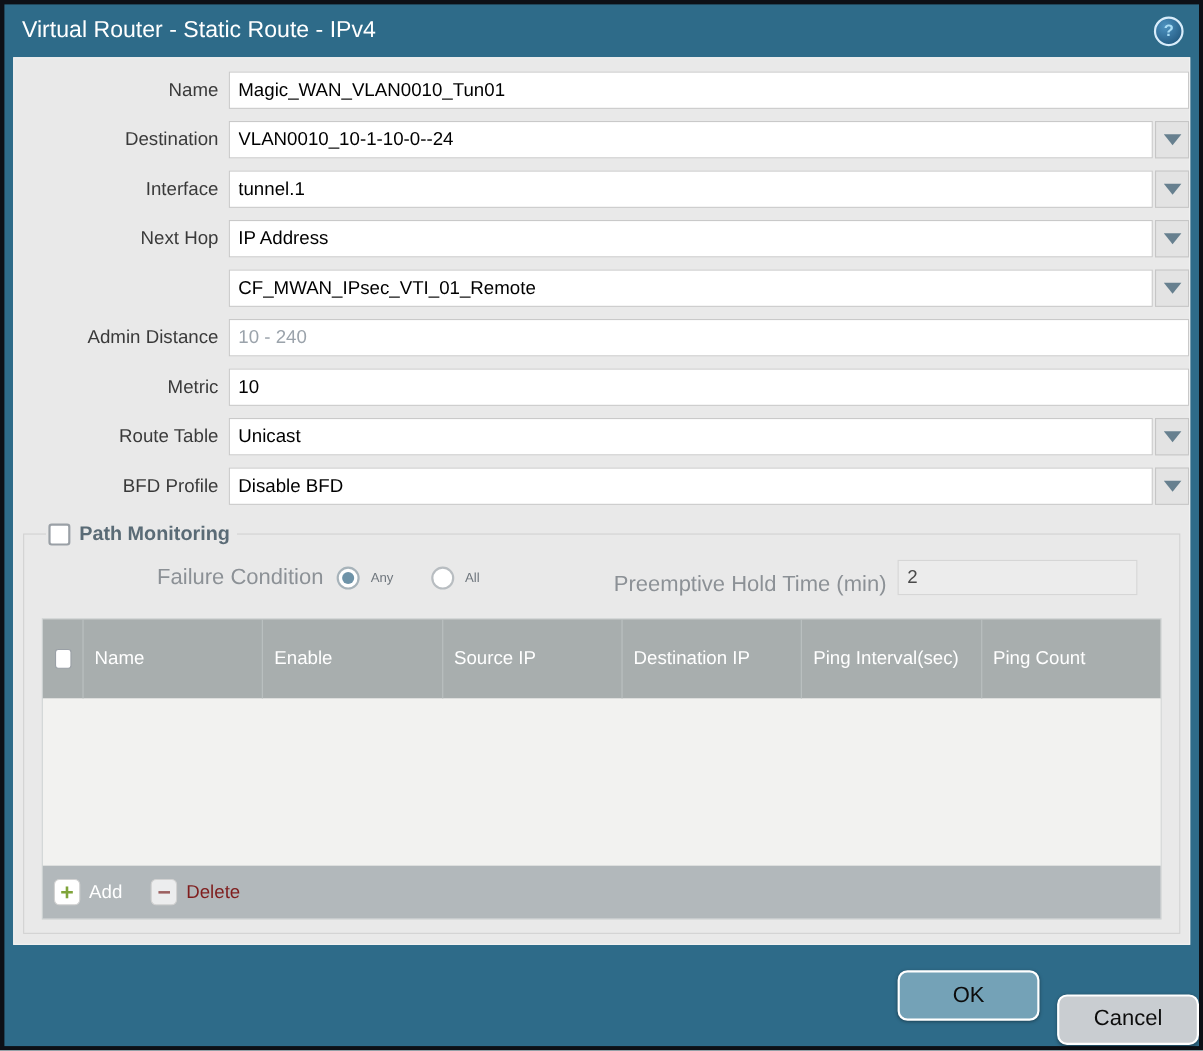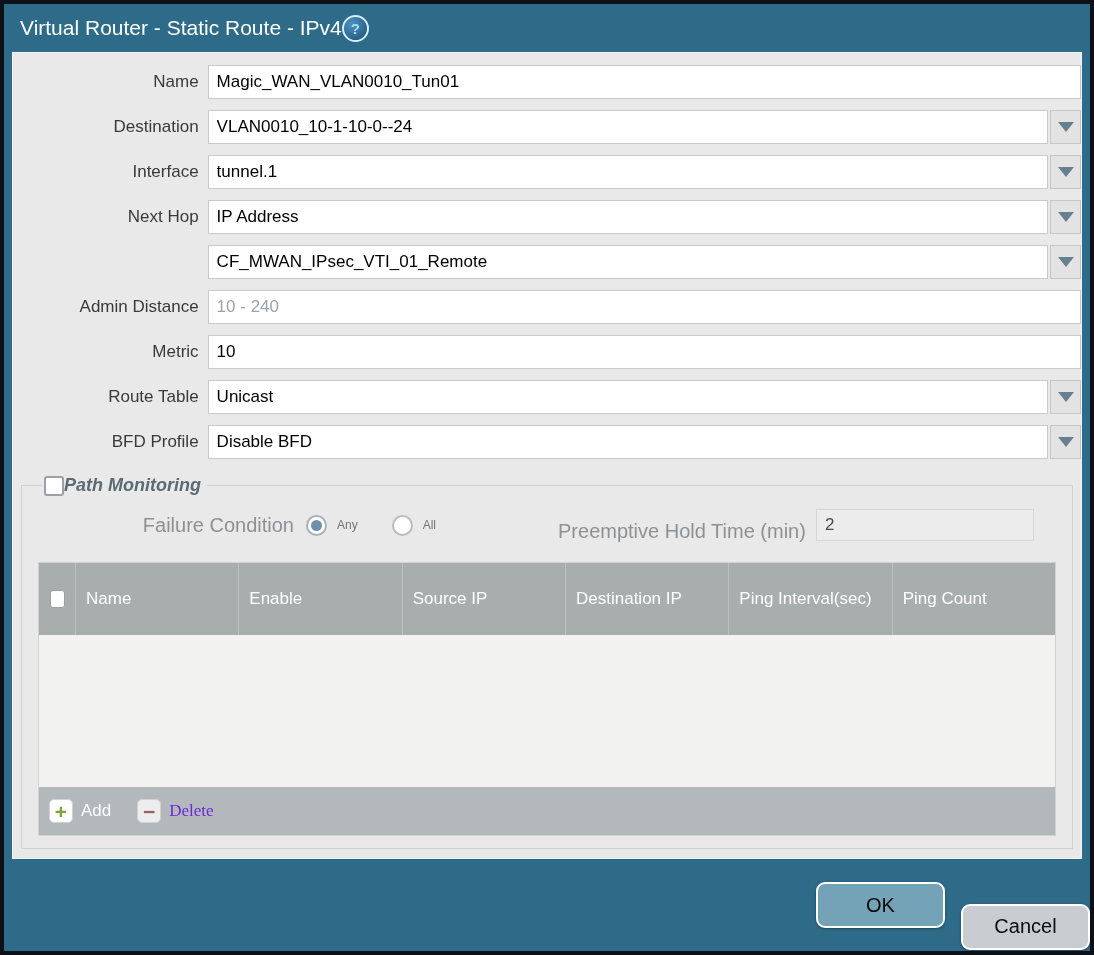--- a/index.html
+++ b/index.html
@@ -9,21 +9,21 @@
   .dialog {
     width: 1094px; height: 955px;
     border: 4px solid #0d1016;
     background: #2e6b89;
     display: flex; flex-direction: column;
   }
 
   
   .titlebar {
     height: 48px; flex: 0 0 48px;
-    display: flex; align-items: center; justify-content: flex-start;
+    display: flex; align-items: center; justify-content: space-between;
     padding: 0 14px 0 16px;
     color: #ffffff; font-size: 21px;
   }
   .help-icon {
     width: 27px; height: 27px; border-radius: 50%;
     background: radial-gradient(circle at 35% 30%, #4d92c0, #1b4f74);
     border: 2px solid #d8ecfa;
     color: #a9ddf6; font-size: 15px; font-weight: bold;
     display: flex; align-items: center; justify-content: center;
     cursor: pointer;
@@ -70,22 +70,22 @@
     border-top: 10px solid #67808f;
   }
 
   
   fieldset.pm {
     margin: 16px 8px 0 8px;
     border: 1px solid #d2d2d2;
     padding: 0 14px 12px 14px;
   }
   legend.pm-legend {
-    display: flex; align-items: center; 
-    margin-left: 6px; padding: 0 6px 0 2px; font-style: italic;
+    display: flex; align-items: center; gap: 8px;
+    margin-left: 6px; padding: 0 6px 0 2px;
   }
   .checkbox {
     width: 20px; height: 20px; background: #fff;
     border: 2px solid #9aa0a6; border-radius: 3px;
     cursor: pointer;
   }
   .pm-title { font-size: 18px; font-weight: bold; color: #5a6b76; }
 
   .pm-cond-row {
     display: flex; align-items: center; height: 34px; margin-top: 12px;
@@ -135,21 +135,21 @@
   .tool-icon {
     width: 24px; height: 24px; border-radius: 5px;
     background: #ffffff; border: 1px solid #d2d2d2;
     display: flex; align-items: center; justify-content: center;
     font-size: 21px; font-weight: bold; line-height: 1;
   }
   .add-icon { color: #7fa43a; }
   .del-icon { color: #9c6060; background: rgba(255,255,255,0.75); }
   .tool-lbl { font-size: 17px; color: #ffffff; }
   .tool-btn.disabled { cursor: default; }
-  .tool-btn.disabled .tool-lbl { color: #6d28d9; font-family: Liberation Serif, serif; }
+  .tool-btn.disabled .tool-lbl { color: #7f1d1d; }
 
   
   .footer {
     flex: 1;
     display: flex; align-items: center; justify-content: flex-end;
     gap: 16px; 
   }
   .btn {
     width: 129px; height: 46px;
     border: 2px solid #ffffff; border-radius: 9px;

